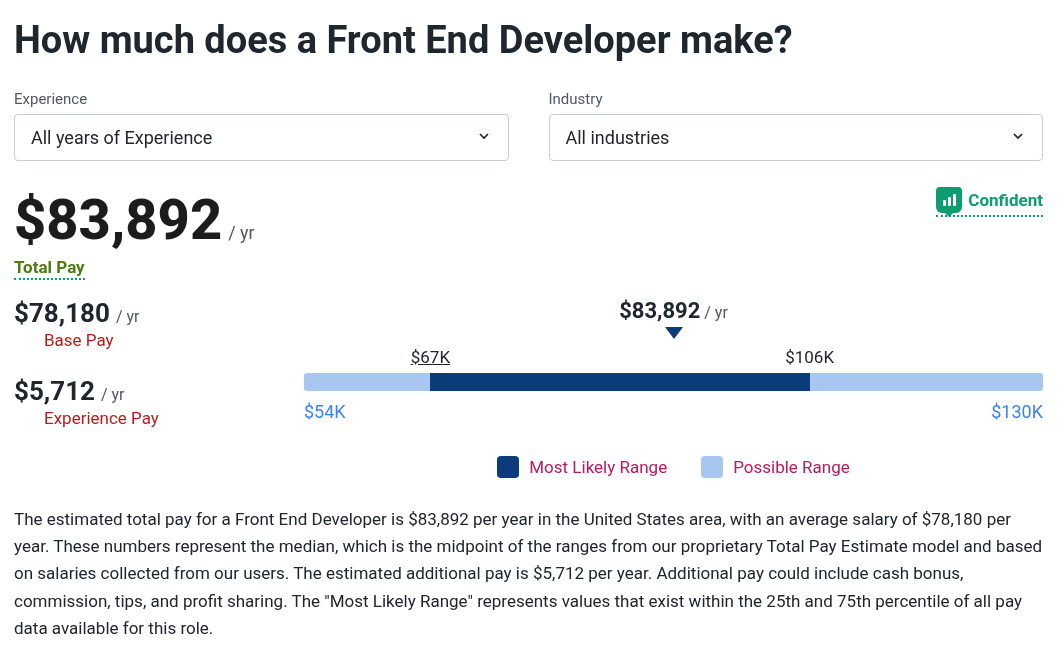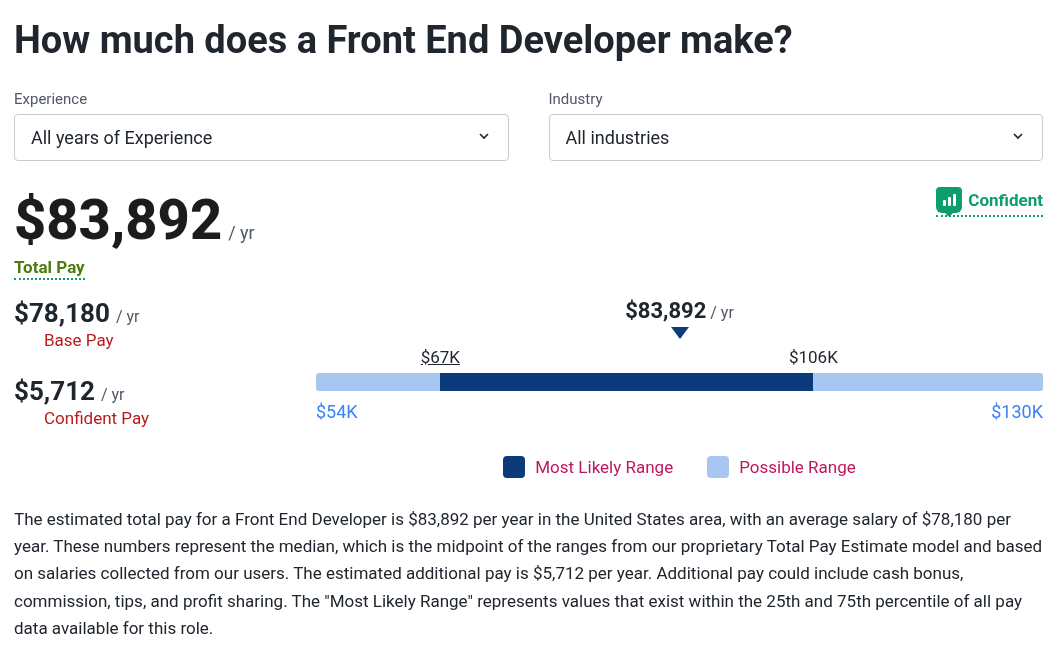--- a/index.html
+++ b/index.html
@@ -98,21 +98,21 @@
     border-left:5px solid transparent;
     border-right:5px solid transparent;
     border-top:5px solid #0d9e6f;
   }
   .bars { display:flex; gap:2px; align-items:flex-end; }
   .bars span { width:3px; background:#fff; border-radius:1px; }
   .bars span:nth-child(1){height:6px;}
   .bars span:nth-child(2){height:9px;}
   .bars span:nth-child(3){height:12px;}
 
-  .mainrow { display:flex; gap: 52px; }
+  .mainrow { display:flex; gap: 40px; }
   .leftcol { width: 250px; }
   .payline { margin-bottom: 26px; }
   .payline .amt { font-size: 26px; font-weight: 700; color:#20262e; }
   .payline .per { font-size: 16px; color:#505863; margin-left:2px; }
   .payline .lbl { font-size: 17px; color:#b91c1c; margin-top:2px;margin-left:30px; }
 
   .chartcol { flex:1; }
   .pointer-row {
     text-align:center;
     position:relative;
@@ -224,21 +224,21 @@
         <span class="amt">$78,180</span>
         <span class="per">/ yr</span>
       </div>
       <div class="lbl">Base Pay</div>
     </div>
     <div class="payline">
       <div>
         <span class="amt">$5,712</span>
         <span class="per">/ yr</span>
       </div>
-      <div class="lbl">Confident Pay</div>
+      <div class="lbl">Experience Pay</div>
     </div>
   </div>
 
   <div class="chartcol">
     <div class="pointer-row" id="pointer-row">
       <span class="pointer-amt">$83,892</span>
       <span class="pointer-per">/ yr</span>
       <div class="caret"></div>
     </div>
     <div class="range-labels" id="likely-labels">

